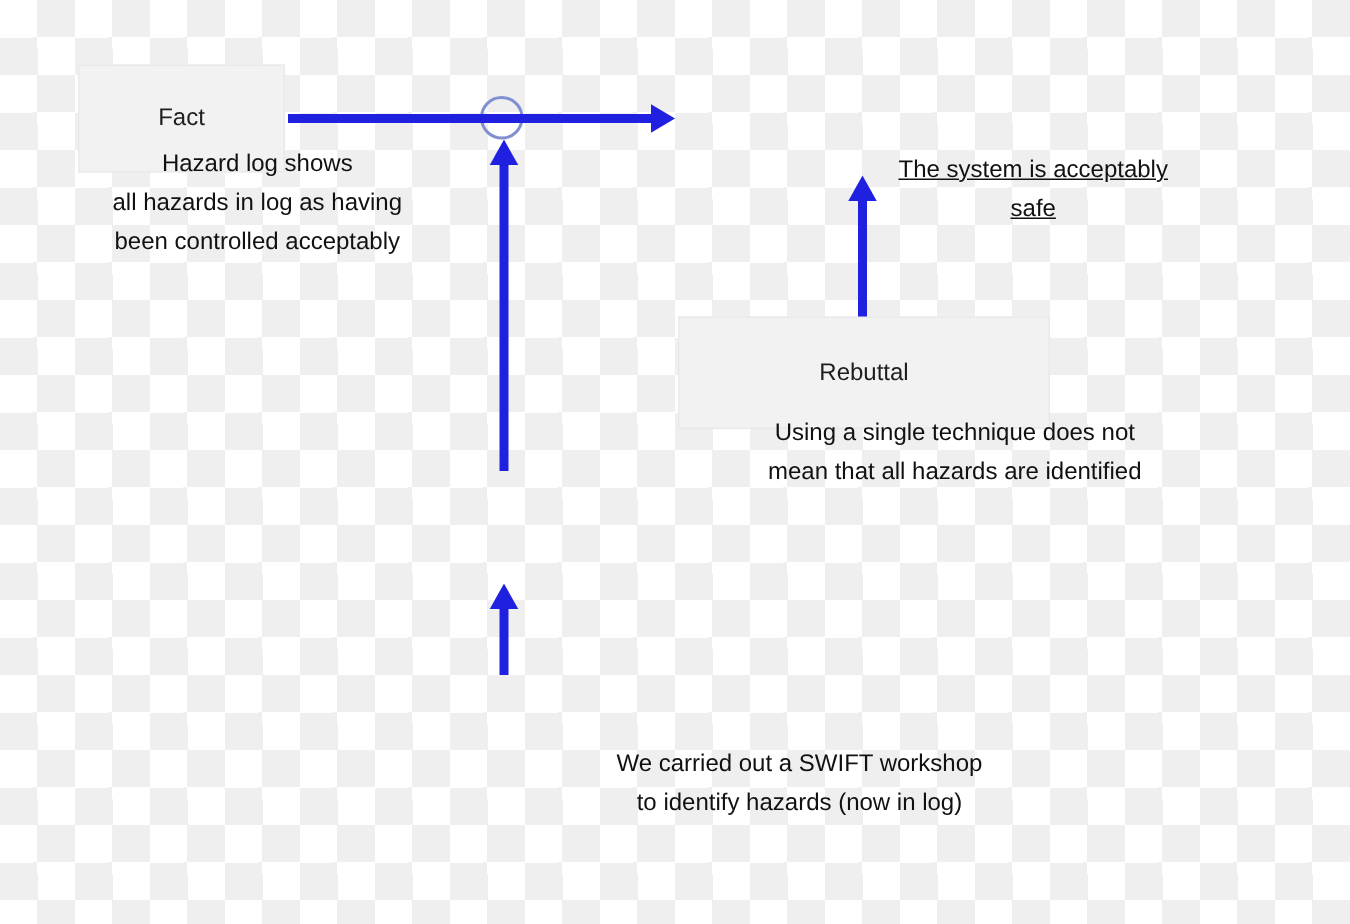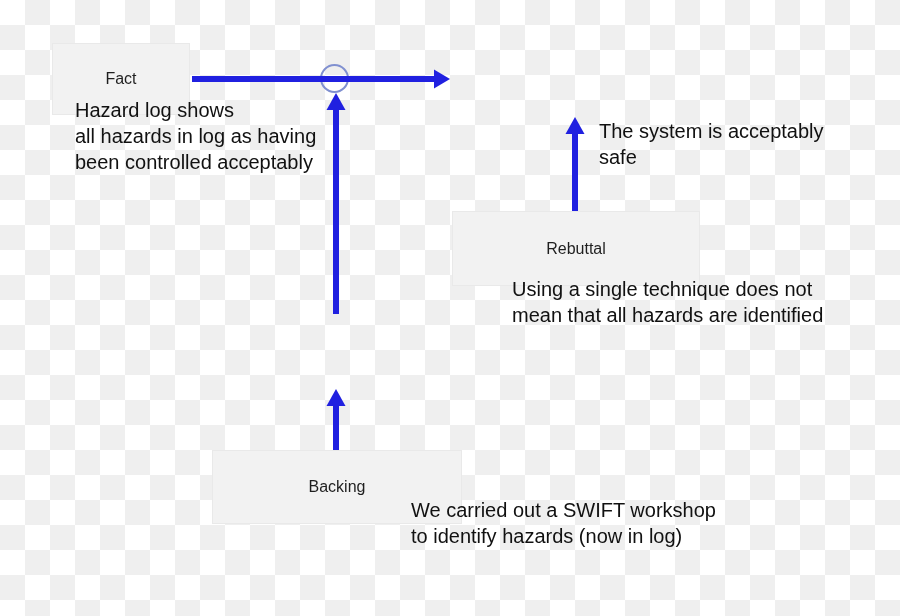--- a/index.html
+++ b/index.html
@@ -39,27 +39,28 @@
   }
   .node-fact       { left: 52px;  top: 43px;  width: 138px; height: 72px; }
   .node-conclusion { left: 452px; top: 42px;  width: 248px; height: 75px; }
   .node-rebuttal   { left: 452px; top: 211px; width: 248px; height: 75px; }
   .node-warrant    { left: 212px; top: 314px; width: 250px; height: 74px; }
   .node-backing    { left: 212px; top: 450px; width: 250px; height: 74px; }
 
   .annotation {
     position: absolute;
     z-index: 3;
-    font-size: 20px;
+    font-size: 16px;
     line-height: 26px;
     color: #111111;
     white-space: pre-line;
+    text-align: center;
   }
   .ann-fact       { left: 75px;  top: 97px;  }
-  .ann-conclusion { left: 599px; top: 118px; }
+  .ann-conclusion { left: 599px; top: 101px; text-decoration: underline; }
   .ann-rebuttal   { left: 512px; top: 276px; }
   .ann-warrant    { left: 402px; top: 362px; }
   .ann-backing    { left: 411px; top: 497px; }
 </style>
 </head>
 <body>
 
 <div class="canvas">
 
   <svg class="arrow-layer" viewBox="0 0 900 616" aria-hidden="true">
@@ -90,23 +91,20 @@
   <div class="node node-fact">
     <span>Fact</span>
   </div>
 
 
   <div class="node node-rebuttal">
     <span>Rebuttal</span>
   </div>
 
 
-  <div class="node node-backing">
-    <span>Backing</span>
-  </div>
 
   <div class="annotation ann-fact">Hazard log shows
 all hazards in log as having
 been controlled acceptably</div>
 
   <div class="annotation ann-conclusion">The system is acceptably
 safe</div>
 
   <div class="annotation ann-rebuttal">Using a single technique does not
 mean that all hazards are identified</div>

